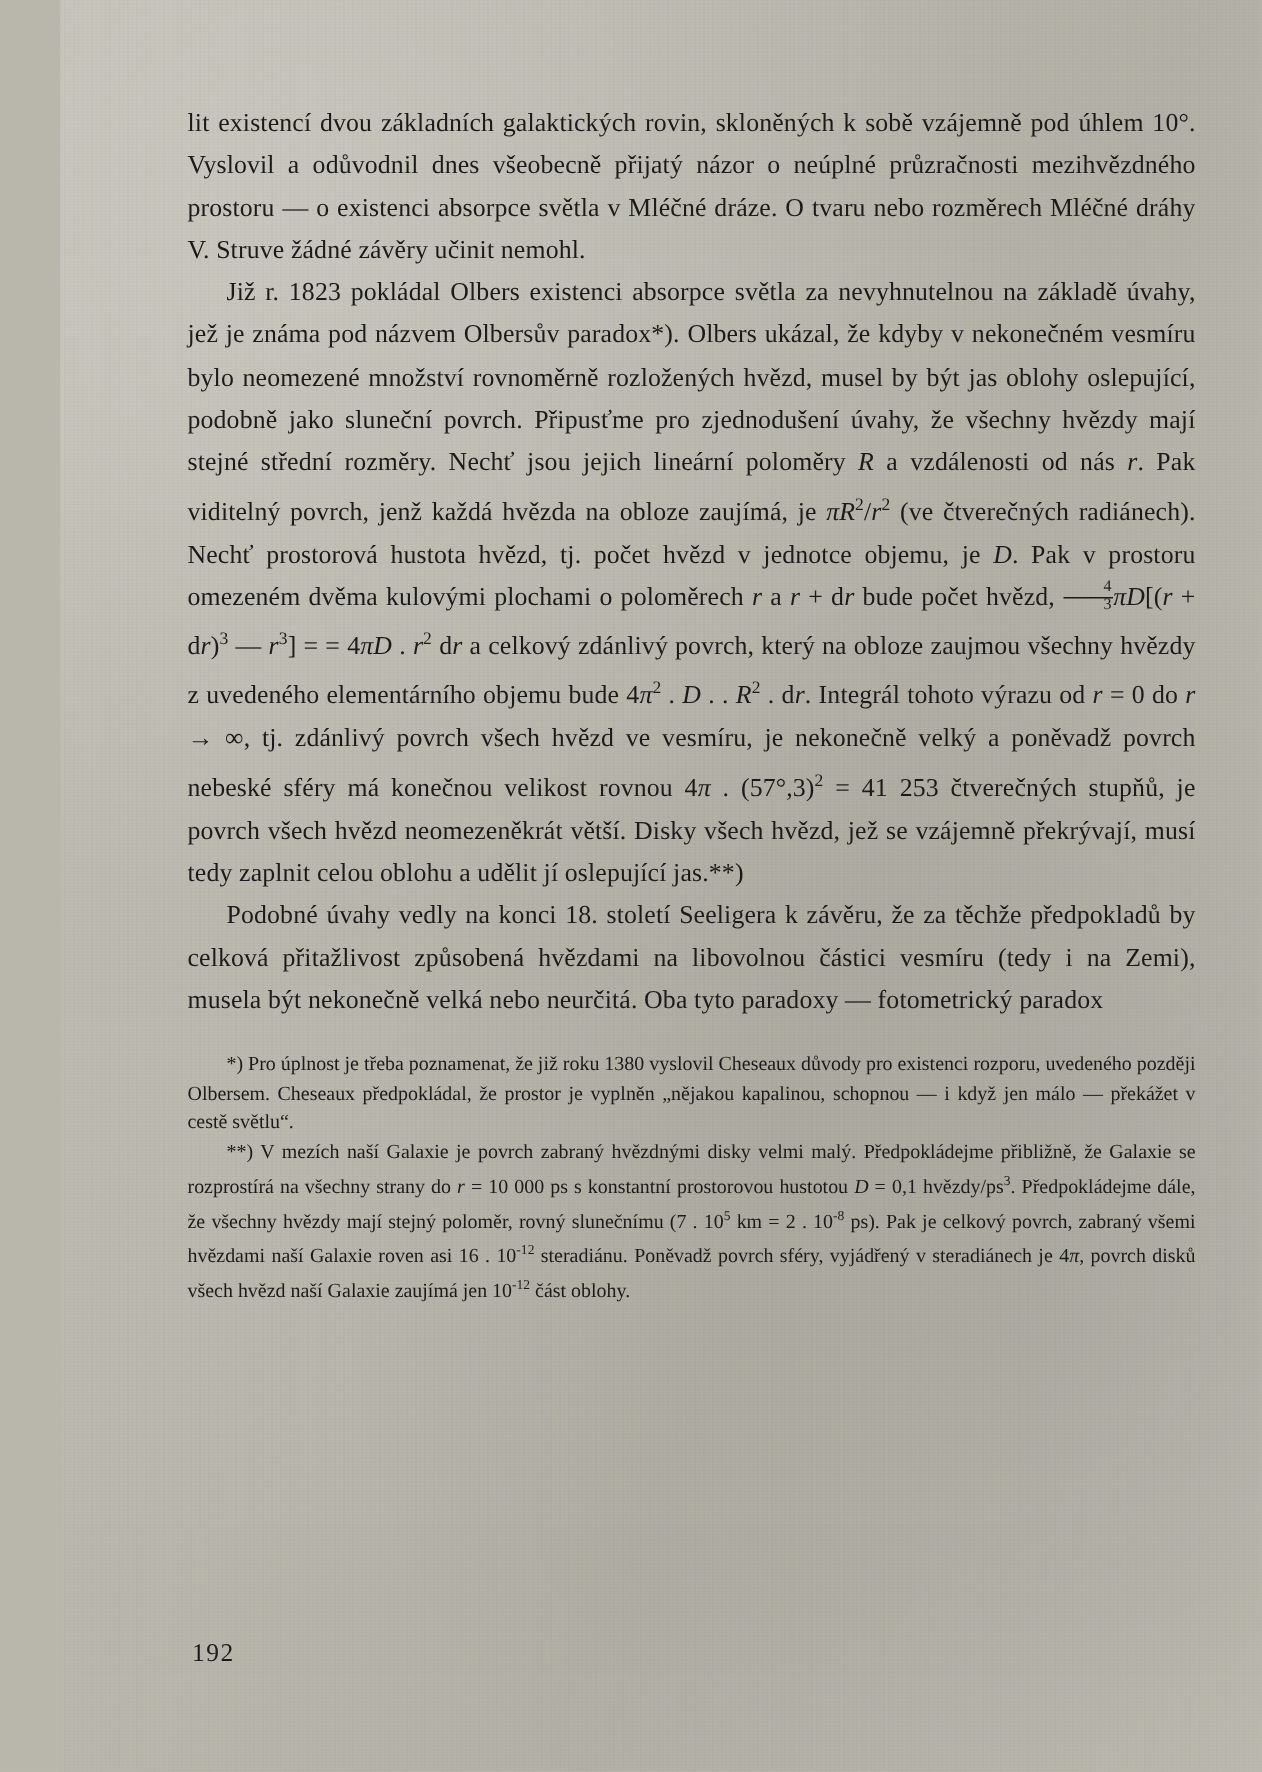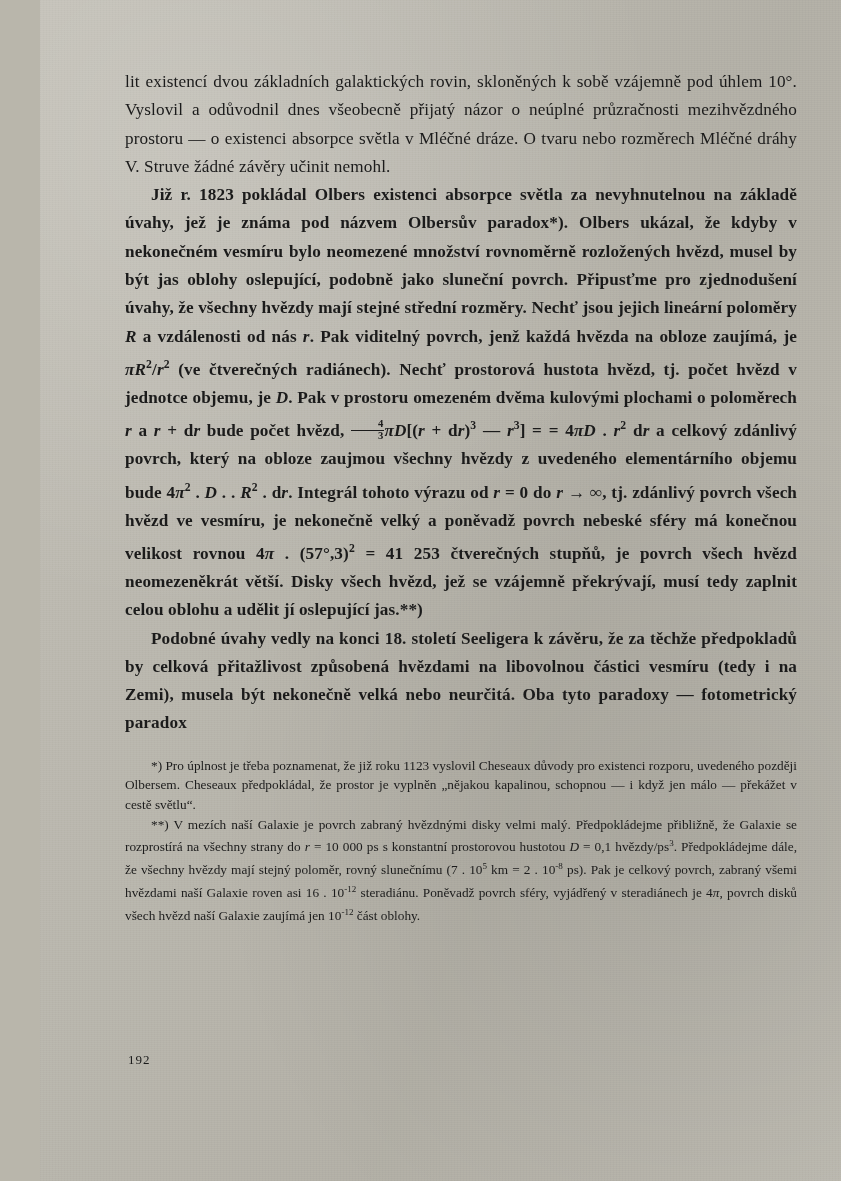--- a/index.html
+++ b/index.html
@@ -46,21 +46,20 @@
   .body-text p {
     margin: 0;
     font-size: 17.2px;
     line-height: 28.3px;
     text-align: justify;
     text-indent: 0;
     letter-spacing: .1px;
   }
   .body-text p.indent {
     text-indent: 26px;
-    font-weight: bold;
   }
   i, .it { font-style: italic; }
   .sup { vertical-align: super; font-size: 0.68em; }
   .frac {
     display: inline-block;
     vertical-align: -0.25em;
     font-size: 0.62em;
     line-height: 1.02;
     text-align: center;
   }
@@ -76,42 +75,42 @@
     margin-top: 18px;
     font-size: 13.3px;
     line-height: 19.6px;
     text-align: justify;
   }
   .footnotes p { margin: 0; }
   .footnotes p.fn { text-indent: 26px; }
   .page-number {
     position: absolute;
     left: 88px;
-    top: 1052px;
-    font-size: 13px;
+    top: 1092px;
+    font-size: 17px;
     letter-spacing: 1px;
   }
 </style>
 </head>
 <body>
 
 <div class="page">
   <div class="grain"></div>
 
   <div class="content">
 
     <div class="body-text">
       <p>lit existencí dvou základních galaktických rovin, skloněných k sobě vzájemně pod úhlem 10°. Vyslovil a odůvodnil dnes všeobecně přijatý názor o neúplné průzračnosti mezihvězdného prostoru — o existenci absorpce světla v Mléčné dráze. O tvaru nebo rozměrech Mléčné dráhy V. Struve žádné závěry učinit nemohl.</p>
       <p class="indent">Již r. 1823 pokládal Olbers existenci absorpce světla za nevyhnutelnou na základě úvahy, jež je známa pod názvem Olbersův paradox*). Olbers ukázal, že kdyby v nekonečném vesmíru bylo neomezené množství rovnoměrně rozložených hvězd, musel by být jas oblohy oslepující, podobně jako sluneční povrch. Připusťme pro zjednodušení úvahy, že všechny hvězdy mají stejné střední rozměry. Nechť jsou jejich lineární poloměry <i>R</i> a vzdálenosti od nás <i>r</i>. Pak viditelný povrch, jenž každá hvězda na obloze zaujímá, je <i>πR</i><span class="sup">2</span>/<i>r</i><span class="sup">2</span> (ve čtverečných radiánech). Nechť prostorová hustota hvězd, tj. počet hvězd v jednotce objemu, je <i>D</i>. Pak v prostoru omezeném dvěma kulovými plochami o poloměrech <i>r</i> a <i>r</i> + d<i>r</i> bude počet hvězd, <span class="frac"><span class="num">4</span><span class="den">3</span></span><i>πD</i>[(<i>r</i> + d<i>r</i>)<span class="sup">3</span> — <i>r</i><span class="sup">3</span>] = = 4<i>πD</i> . <i>r</i><span class="sup">2</span> d<i>r</i> a celkový zdánlivý povrch, který na obloze zaujmou všechny hvězdy z uvedeného elementárního objemu bude 4<i>π</i><span class="sup">2</span> . <i>D</i> . . <i>R</i><span class="sup">2</span> . d<i>r</i>. Integrál tohoto výrazu od <i>r</i> = 0 do <i>r</i> → ∞, tj. zdánlivý povrch všech hvězd ve vesmíru, je nekonečně velký a poněvadž povrch nebeské sféry má konečnou velikost rovnou 4<i>π</i> . (57°,3)<span class="sup">2</span> = 41 253 čtverečných stupňů, je povrch všech hvězd neomezeněkrát větší. Disky všech hvězd, jež se vzájemně překrývají, musí tedy zaplnit celou oblohu a udělit jí oslepující jas.**)</p>
       <p class="indent">Podobné úvahy vedly na konci 18. století Seeligera k závěru, že za těchže předpokladů by celková přitažlivost způsobená hvězdami na libovolnou částici vesmíru (tedy i na Zemi), musela být nekonečně velká nebo neurčitá. Oba tyto paradoxy — fotometrický paradox</p>
     </div>
 
     <div class="footnote-rule"></div>
 
     <div class="footnotes">
-      <p class="fn">*) Pro úplnost je třeba poznamenat, že již roku 1123 vyslovil Cheseaux důvody pro existenci rozporu, uvedeného později Olbersem. Cheseaux předpokládal, že prostor je vyplněn „nějakou kapalinou, schopnou — i když jen málo — překážet v cestě světlu“.</p>
+      <p class="fn">*) Pro úplnost je třeba poznamenat, že již roku 1380 vyslovil Cheseaux důvody pro existenci rozporu, uvedeného později Olbersem. Cheseaux předpokládal, že prostor je vyplněn „nějakou kapalinou, schopnou — i když jen málo — překážet v cestě světlu“.</p>
       <p class="fn">**) V mezích naší Galaxie je povrch zabraný hvězdnými disky velmi malý. Předpokládejme přibližně, že Galaxie se rozprostírá na všechny strany do <i>r</i> = 10 000 ps s konstantní prostorovou hustotou <i>D</i> = 0,1 hvězdy/ps<span class="sup">3</span>. Předpokládejme dále, že všechny hvězdy mají stejný poloměr, rovný slunečnímu (7 . 10<span class="sup">5</span> km = 2 . 10<span class="sup">-8</span> ps). Pak je celkový povrch, zabraný všemi hvězdami naší Galaxie roven asi 16 . 10<span class="sup">-12</span> steradiánu. Poněvadž povrch sféry, vyjádřený v steradiánech je 4<i>π</i>, povrch disků všech hvězd naší Galaxie zaujímá jen 10<span class="sup">-12</span> část oblohy.</p>
     </div>
 
   </div>
 
   <div class="page-number">192</div>
 </div>
 
 </body></html>

